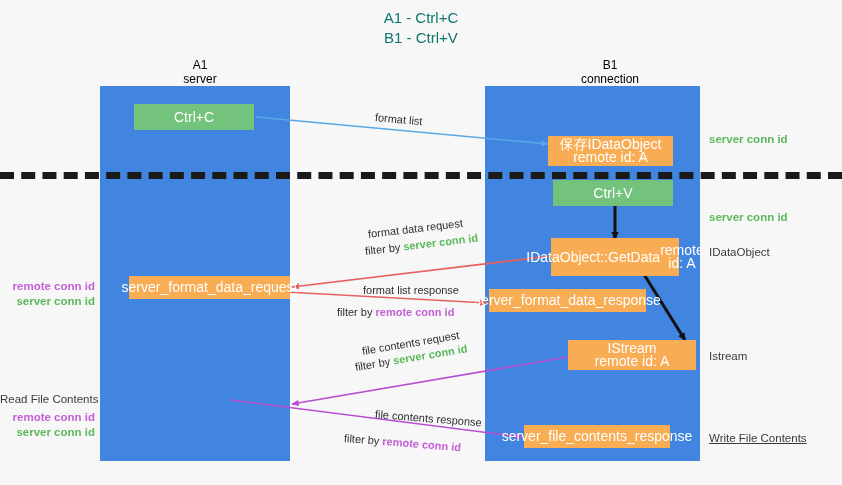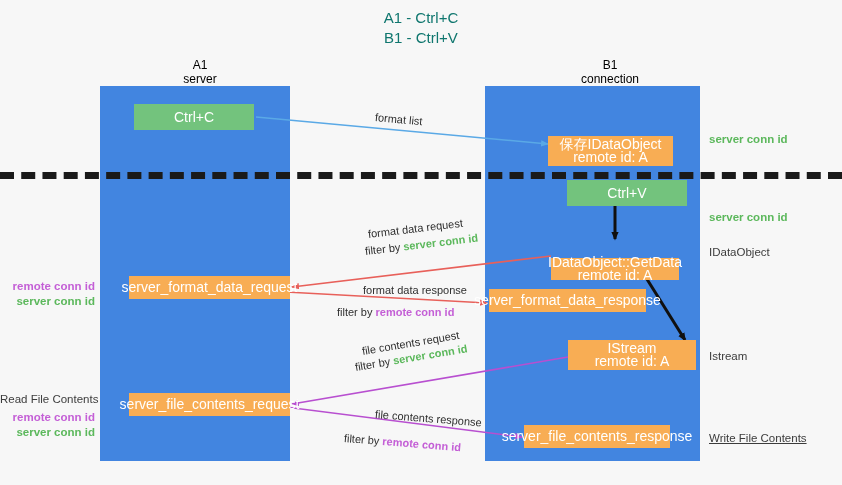--- a/index.html
+++ b/index.html
@@ -116,45 +116,42 @@
 
   <div class="box green" style="left:134px;top:104px;width:120px;height:26px;">
     <span>Ctrl+C</span>
   </div>
 
   <div class="box orange" style="left:548px;top:127px;width:125px;height:30px;flex-direction:column;margin-top:9px;">
     <span>保存IDataObject</span>
     <span class="l2">remote id: A</span>
   </div>
 
-  <div class="box green" style="left:553px;top:180px;width:120px;height:26px;margin-left:14px;">
+  <div class="box green" style="left:553px;top:180px;width:120px;height:26px;">
     <span>Ctrl+V</span>
   </div>
 
-  <div class="box orange" style="left:551px;top:238px;width:128px;height:22px;flex-direction:column;margin-top:20px;">
+  <div class="box orange" style="left:551px;top:238px;width:128px;height:38px;flex-direction:row;">
     <span>IDataObject::GetData</span>
     <span class="l2">remote id: A</span>
   </div>
 
   <div class="box orange" style="left:568px;top:340px;width:128px;height:30px;flex-direction:column;">
     <span>IStream</span>
     <span class="l2">remote id: A</span>
   </div>
 
   <div class="box orange" style="left:489px;top:289px;width:157px;height:23px;">
     <span>server_format_data_response</span>
   </div>
 
   <div class="box orange" style="left:129px;top:276px;width:161px;height:23px;">
     <span>server_format_data_request</span>
   </div>
 
-  <div class="box orange" style="left:129px;top:393px;width:161px;height:23px;">
-    <span>server_file_contents_request</span>
-  </div>
 
   <div class="box orange" style="left:524px;top:425px;width:146px;height:23px;">
     <span>server_file_contents_response</span>
   </div>
 
   <div class="divider" style="top:172px;"></div>
 
   <div class="side-label right c-server" style="left:709px;top:132px;">server conn id</div>
   <div class="side-label right c-server" style="left:709px;top:210px;">server conn id</div>
   <div class="side-label right" style="left:709px;top:245px;">IDataObject</div>
@@ -168,21 +165,21 @@
   <div class="side-label left c-remote" style="left:0px;top:410px;width:95px;">remote conn id</div>
   <div class="side-label left c-server" style="left:0px;top:425px;width:95px;">server conn id</div>
 
   <div class="edge-label" style="left:375px;top:111px;transform:rotate(5.2deg);">format list</div>
 
   <div class="edge-label" style="left:368px;top:228px;transform:rotate(-6.8deg);">format data request</div>
   <div class="edge-label" style="left:365px;top:245px;transform:rotate(-6.8deg);">
     <span>filter by </span><b class="c-server">server conn id</b>
   </div>
 
-  <div class="edge-label" style="left:363px;top:284px;transform:rotate(0deg);">format data response</div>
+  <div class="edge-label" style="left:363px;top:284px;transform:rotate(0deg);">format list response</div>
   <div class="edge-label" style="left:337px;top:306px;transform:rotate(0deg);">
     <span>filter by </span><b class="c-remote">remote conn id</b>
   </div>
 
   <div class="edge-label" style="left:362px;top:345px;transform:rotate(-9.5deg);">file contents request</div>
   <div class="edge-label" style="left:355px;top:361px;transform:rotate(-9.5deg);">
     <span>filter by </span><b class="c-server">server conn id</b>
   </div>
 
   <div class="edge-label" style="left:375px;top:408px;transform:rotate(4.5deg);">file contents response</div>

